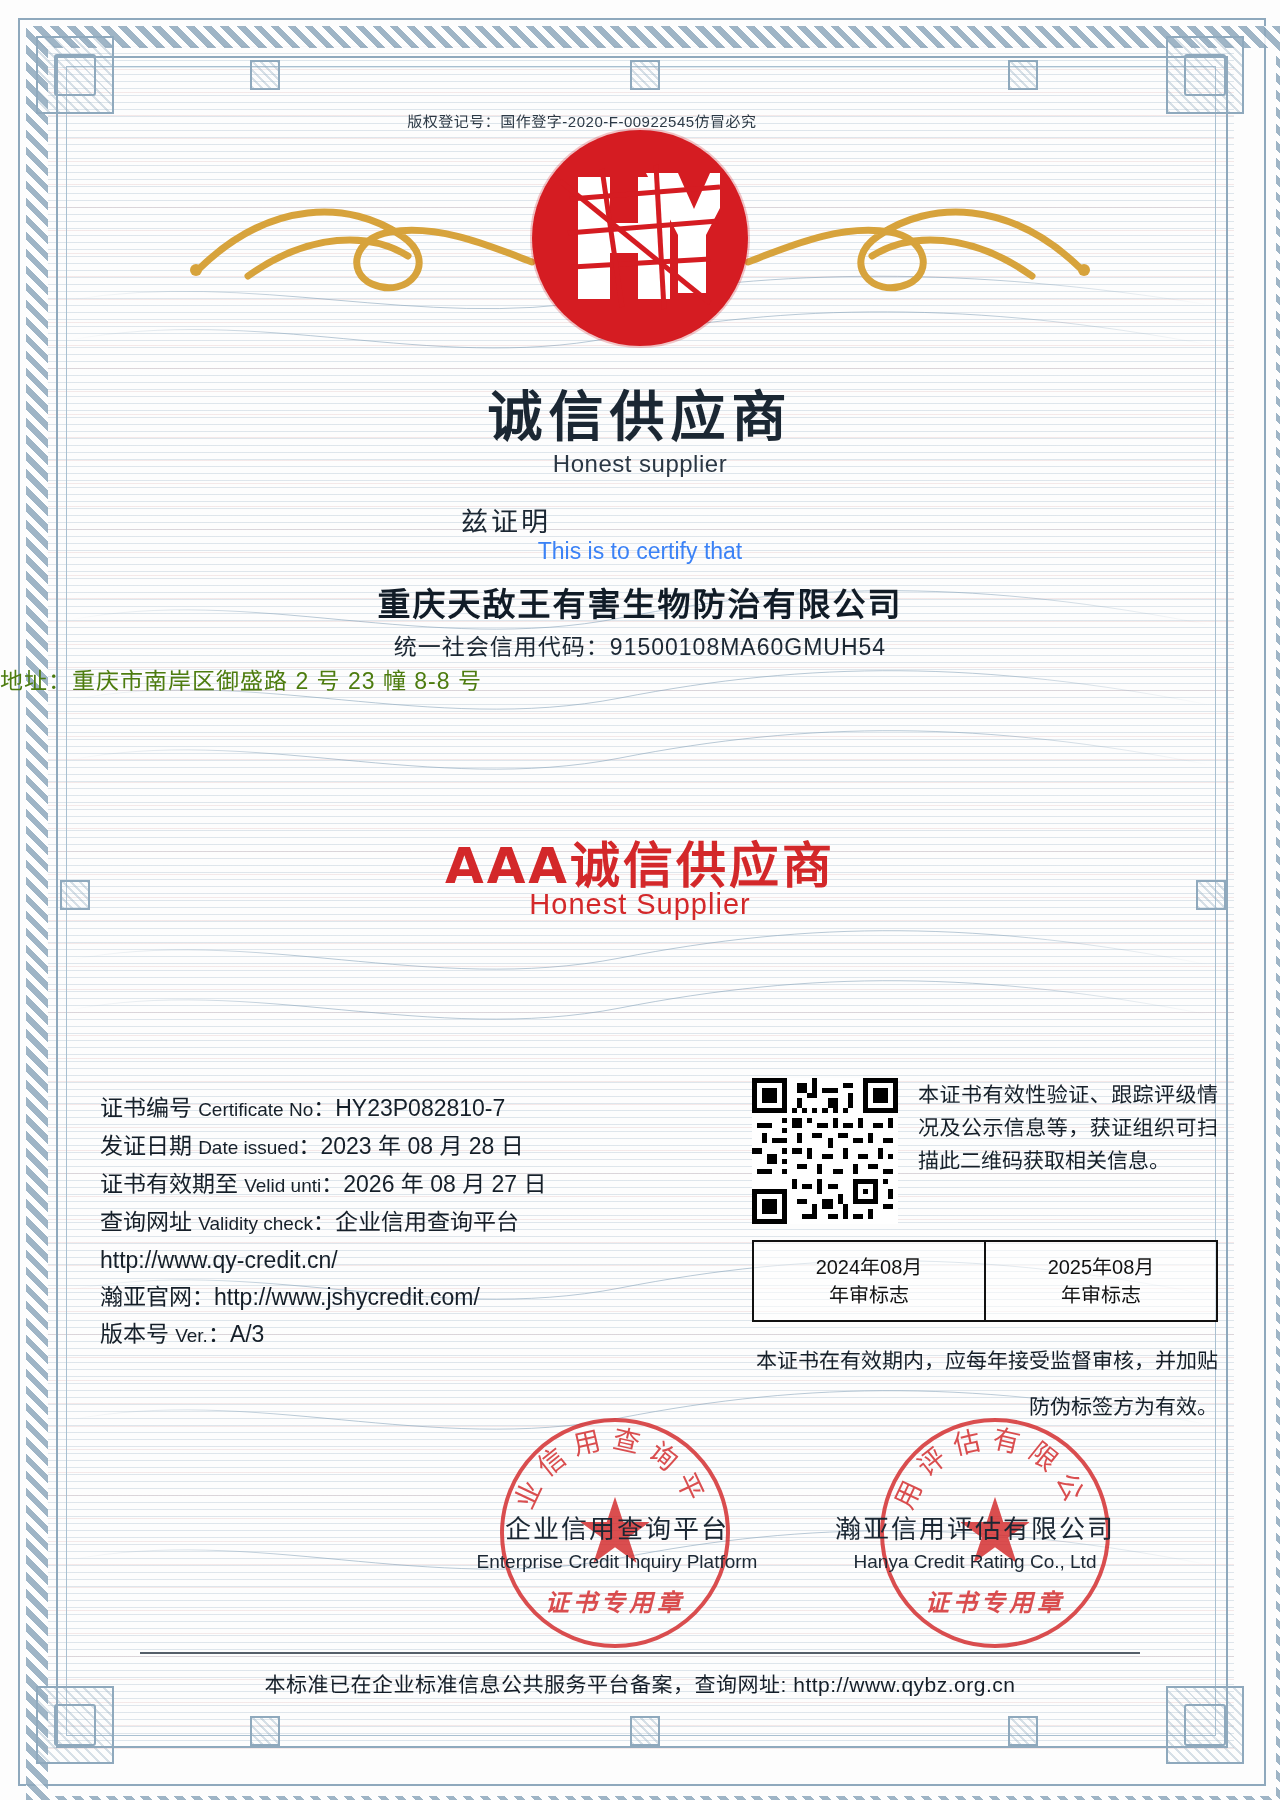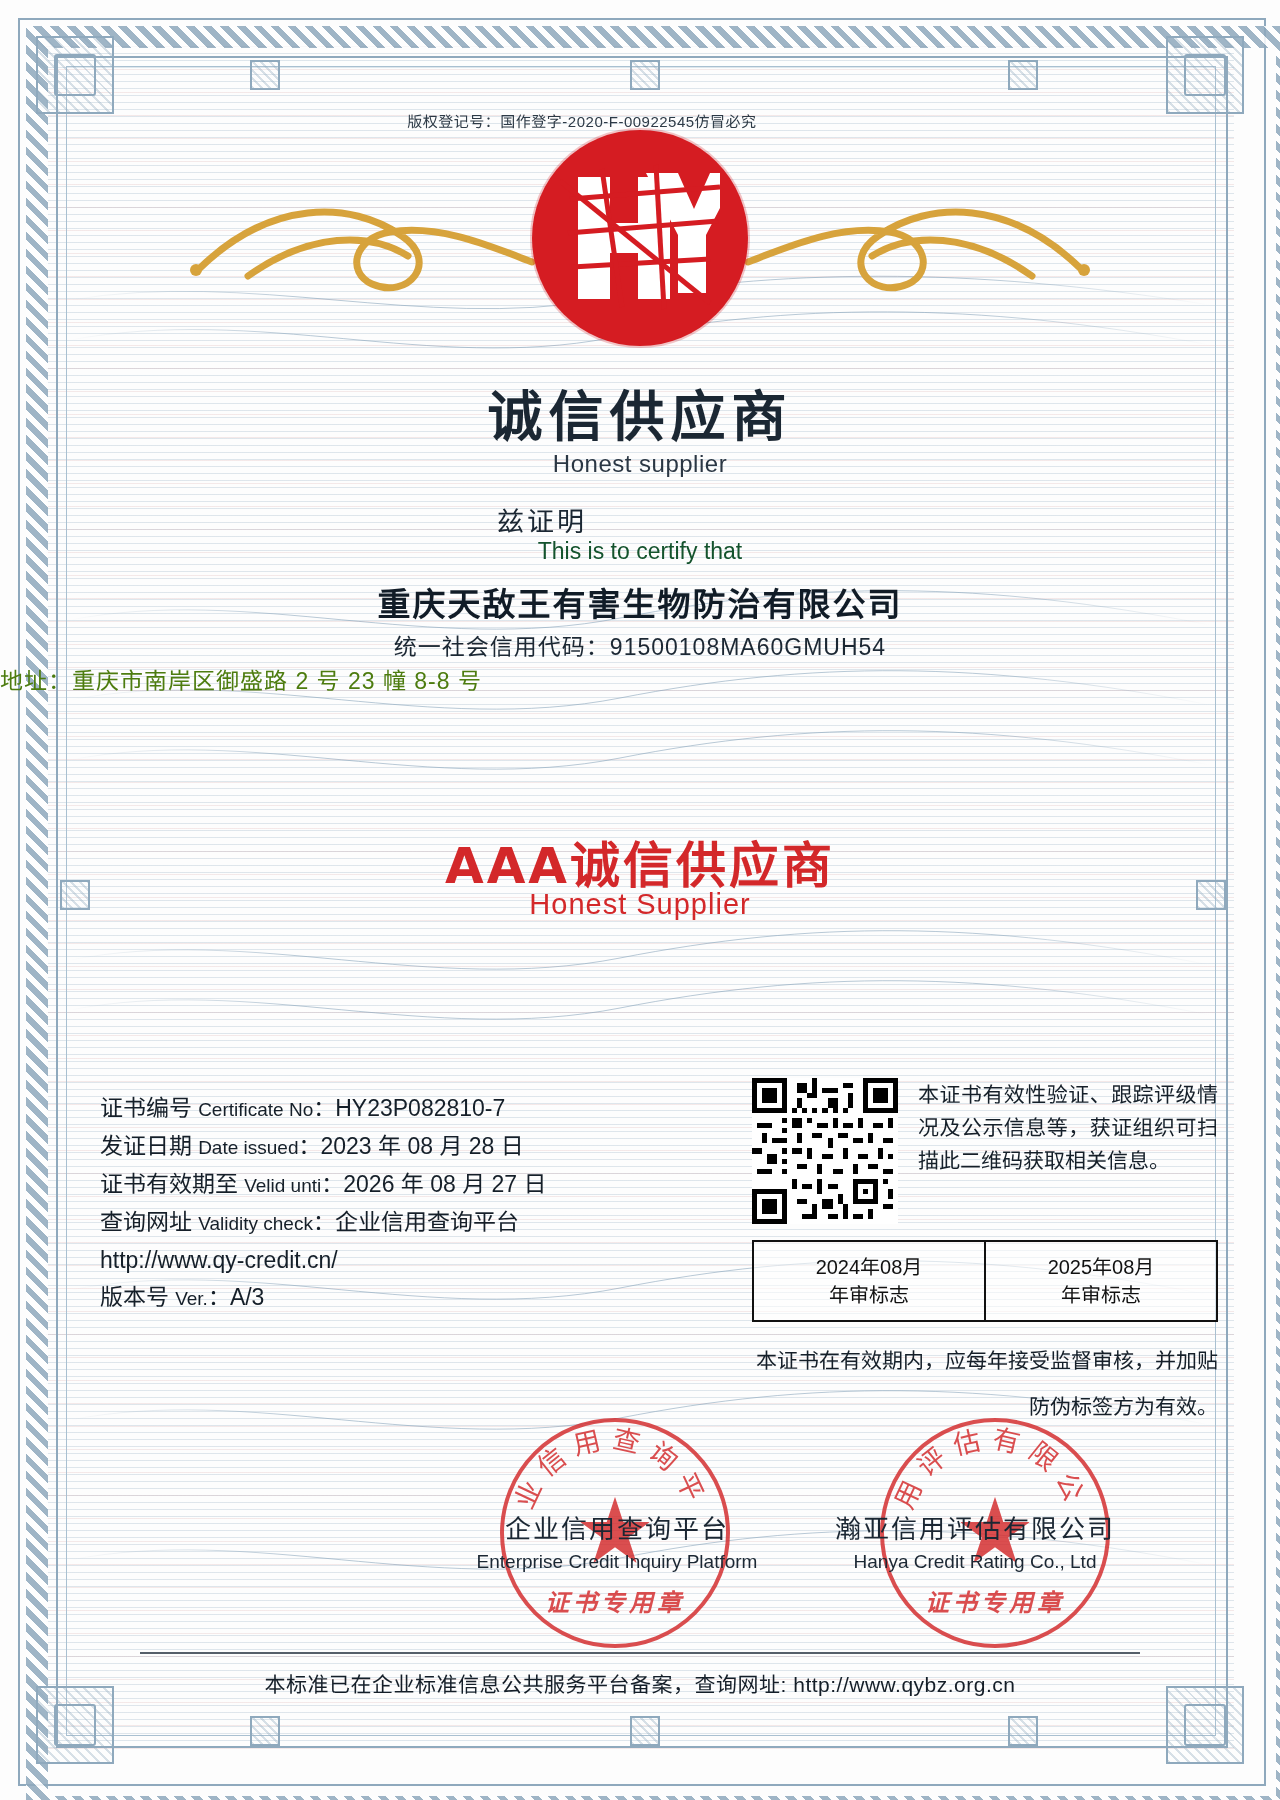--- a/index.html
+++ b/index.html
@@ -95,25 +95,25 @@
     position:absolute;top:372px;left:0;width:1280px;text-align:center;
     font-size:55px;font-weight:bold;color:#1b2733;letter-spacing:6px;
     font-family:"DejaVu Sans", sans-serif;
   }
   .t-sub{
     position:absolute;top:450px;left:0;width:1280px;text-align:center;
     font-size:24px;color:#2b3744;letter-spacing:.5px;
   }
   .t-cert-cn{
     position:absolute;top:500px;left:0;width:1012px;text-align:center;
-    font-size:27px;color:#1b2733;letter-spacing:3px;margin-left:36px;
+    font-size:27px;color:#1b2733;letter-spacing:3px;
   }
   .t-cert-en{
     position:absolute;top:538px;left:0;width:1280px;text-align:center;
-    font-size:23px;color:#14532d;
+    font-size:23px;color:#3b82f6;
   }
   .company{
     position:absolute;top:578px;left:0;width:1280px;text-align:center;
     font-size:33px;font-weight:bold;color:#111c27;letter-spacing:2px;
     font-family:"DejaVu Sans", sans-serif;
   }
   .code{
     position:absolute;top:628px;left:0;width:1280px;text-align:center;
     font-size:23px;color:#1b2733;letter-spacing:1px;
   }
@@ -314,20 +314,23 @@
     <div class="line">
       <span class="lbl-cn">证书有效期至</span>
       <span class="lbl-en">Velid unti</span><span>：</span><span class="val">2026 年 08 月 27 日</span>
     </div>
     <div class="line">
       <span class="lbl-cn">查询网址</span>
       <span class="lbl-en">Validity check</span><span>：</span><span class="val">企业信用查询平台</span>
     </div>
     <div class="line">
       <span class="val">http://www.qy-credit.cn/</span>
+    </div>
+    <div class="line">
+      <span class="lbl-cn">瀚亚官网</span><span>：</span><span class="val">http://www.jshycredit.com/</span>
     </div>
     <div class="line">
       <span class="lbl-cn">版本号</span>
       <span class="lbl-en">Ver.</span><span>：</span><span class="val">A/3</span>
     </div>
   </div>
 
   <div class="qr">
     <svg width="146" height="146" viewBox="0 0 29 29" shape-rendering="crispEdges">
       <rect width="29" height="29" fill="#ffffff"></rect>

